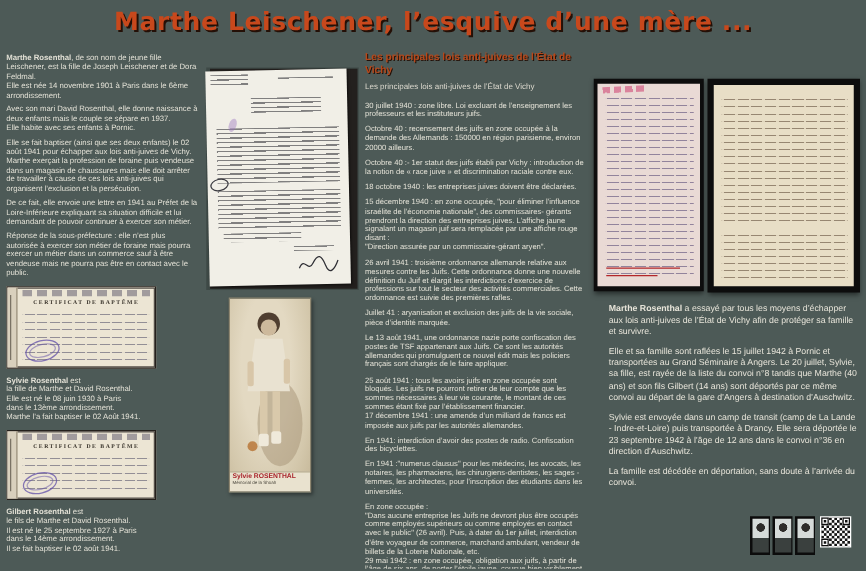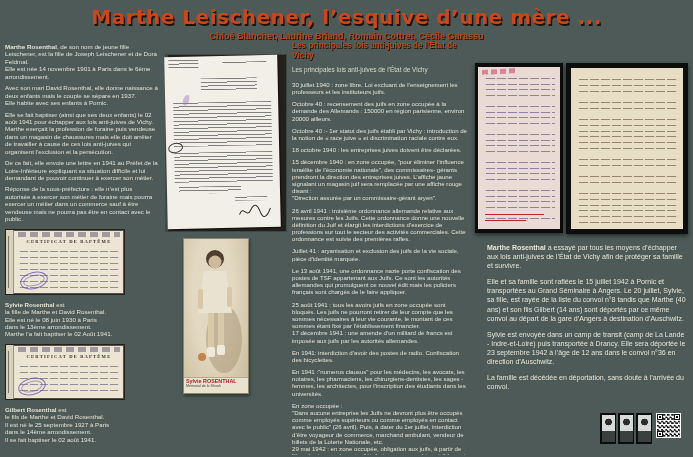--- a/index.html
+++ b/index.html
@@ -115,21 +115,20 @@
   .qr .f::after{content:"";position:absolute;inset:1px;background:#101010;}
   .qr .f1{left:1px;top:1px;}
   .qr .f2{right:1px;top:1px;}
   .qr .f3{left:1px;bottom:1px;}
 </style>
 </head>
 <body>
 
 <div class="hdr">
   <div class="title">Marthe Leischener, l’esquive d’une mère ...</div>
-  <div class="authors">Chloé Blanchet, Laurine Briand, Romain Cottret, Cécile Garassu</div>
 </div>
 
 <div class="left-col col">
   <p><span class="b">Marthe Rosenthal</span><span>, de son nom de jeune fille Leischener, est la fille de Joseph Leischener et de Dora Feldmal.
 Elle est née 14 novembre 1901 à Paris dans le 6ème arrondissement.</span></p>
   <p>Avec son mari David Rosenthal, elle donne naissance à deux enfants mais le couple se sépare en 1937.
 Elle habite avec ses enfants à Pornic.</p>
   <p>Elle se fait baptiser (ainsi que ses deux enfants) le 02 août 1941 pour échapper aux lois anti-juives de Vichy. Marthe exerçait la profession de foraine puis vendeuse dans un magasin de chaussures mais elle doit arrêter de travailler à cause de ces lois anti-juives qui organisent l’exclusion et la persécution.</p>
   <p>De ce fait, elle envoie une lettre en 1941 au Préfet de la Loire-Inférieure expliquant sa situation difficile et lui demandant de pouvoir continuer à exercer son métier.</p>
   <p>Réponse de la sous-préfecture : elle n’est plus autorisée à exercer son métier de foraine mais pourra exercer un métier dans un commerce sauf à être vendeuse mais ne pourra pas être en contact avec le public.</p>

